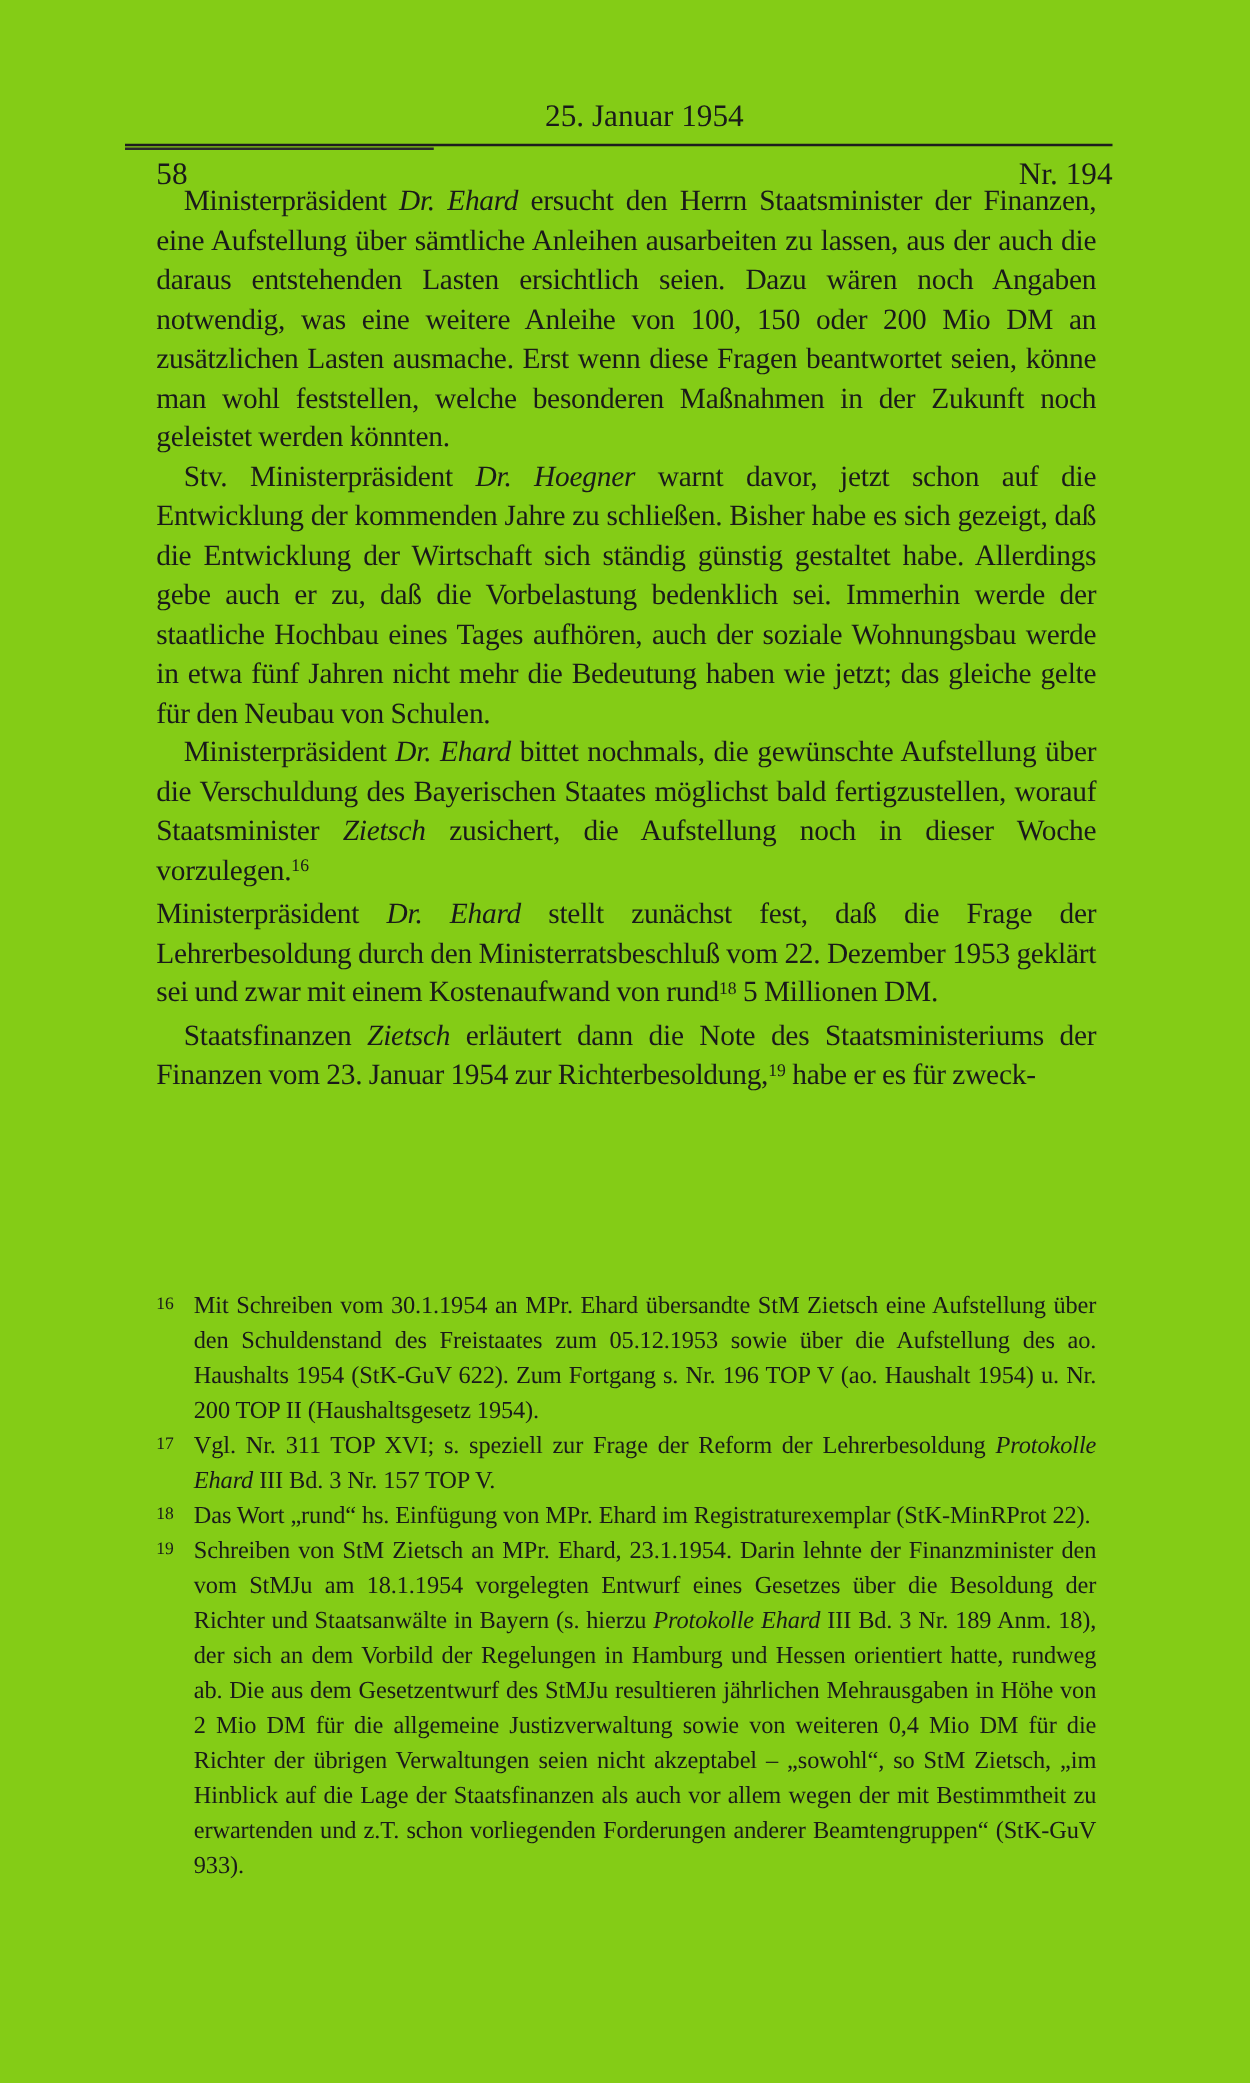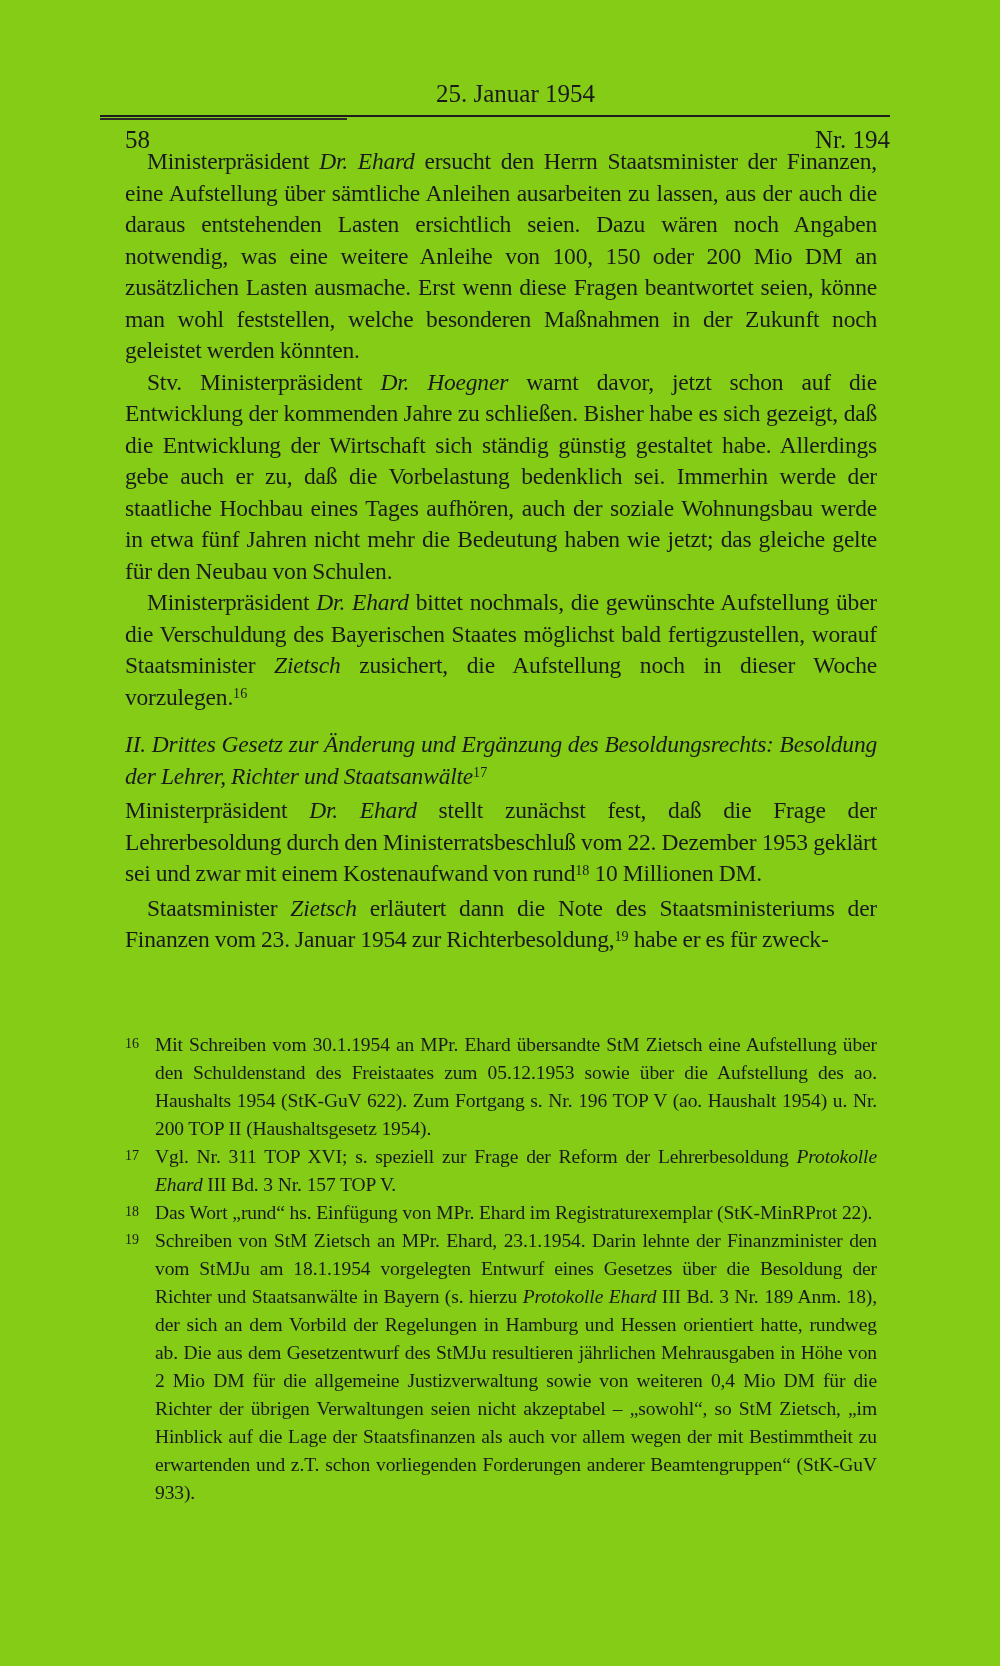--- a/index.html
+++ b/index.html
@@ -86,23 +86,22 @@
     <span class="hdr-center">25. Januar 1954</span>
     <span class="hdr-right">Nr. 194</span>
   </div>
   <div class="rule-main"></div>
   <div class="rule-left"></div>
 
   <div class="page-body">
     <p class="indent"><span>Ministerpräsident </span><span class="it">Dr. Ehard</span><span> ersucht den Herrn Staatsminister der Finanzen, eine Aufstellung über sämtliche Anleihen ausarbeiten zu lassen, aus der auch die daraus entstehenden Lasten ersichtlich seien. Dazu wären noch Angaben notwendig, was eine weitere Anleihe von 100, 150 oder 200 Mio DM an zusätzlichen Lasten ausmache. Erst wenn diese Fragen beantwortet seien, könne man wohl feststellen, welche besonderen Maßnahmen in der Zukunft noch geleistet werden könnten.</span></p>
     <p class="indent"><span>Stv. Ministerpräsident </span><span class="it">Dr. Hoegner</span><span> warnt davor, jetzt schon auf die Entwicklung der kommenden Jahre zu schließen. Bisher habe es sich gezeigt, daß die Entwicklung der Wirtschaft sich ständig günstig gestaltet habe. Allerdings gebe auch er zu, daß die Vorbelastung bedenklich sei. Immerhin werde der staatliche Hochbau eines Tages aufhören, auch der soziale Wohnungsbau werde in etwa fünf Jahren nicht mehr die Bedeutung haben wie jetzt; das gleiche gelte für den Neubau von Schulen.</span></p>
     <p class="indent"><span>Ministerpräsident </span><span class="it">Dr. Ehard</span><span> bittet nochmals, die gewünschte Aufstellung über die Verschuldung des Bayerischen Staates möglichst bald fertigzustellen, worauf Staatsminister </span><span class="it">Zietsch</span><span> zusichert, die Aufstellung noch in dieser Woche vorzulegen.</span><sup class="sup">16</sup></p>
-    <p class="heading"><span class="it">II. Drittes Gesetz zur Änderung und Ergänzung des Besoldungsrechts: Besoldung der Lehrer, Richter und Staatsanwälte</span><sup class="sup">17</sup></p>
-    <p class="plain"><span>Ministerpräsident </span><span class="it">Dr. Ehard</span><span> stellt zunächst fest, daß die Frage der Lehrerbesoldung durch den Ministerratsbeschluß vom 22. Dezember 1953 geklärt sei und zwar mit einem Kostenaufwand von rund</span><sup class="sup">18</sup><span> 10 Millionen DM.</span></p>
-    <p class="indent"><span>Staatsminister </span><span class="it">Zietsch</span><span> erläutert dann die Note des Staatsministeriums der Finanzen vom 23. Januar 1954 zur Richterbesoldung,</span><sup class="sup">19</sup><span> habe er es für zweck-</span></p>
+    <p class="plain"><span>Ministerpräsident </span><span class="it">Dr. Ehard</span><span> stellt zunächst fest, daß die Frage der Lehrerbesoldung durch den Ministerratsbeschluß vom 22. Dezember 1953 geklärt sei und zwar mit einem Kostenaufwand von rund</span><sup class="sup">18</sup><span> 5 Millionen DM.</span></p>
+    <p class="indent"><span>Staatsfinanzen </span><span class="it">Zietsch</span><span> erläutert dann die Note des Staatsministeriums der Finanzen vom 23. Januar 1954 zur Richterbesoldung,</span><sup class="sup">19</sup><span> habe er es für zweck-</span></p>
   </div>
 
   <div class="footnotes">
     <div class="fn">
       <span class="fn-num">16</span>
       <span class="fn-text"><span>Mit Schreiben vom 30.1.1954 an MPr. Ehard übersandte StM Zietsch eine Aufstellung über den Schuldenstand des Freistaates zum 05.12.1953 sowie über die Aufstellung des ao. Haushalts 1954 (StK-GuV 622). Zum Fortgang s. Nr. 196 TOP V (ao. Haushalt 1954) u. Nr. 200 TOP II (Haushaltsgesetz 1954).</span></span>
     </div>
     <div class="fn">
       <span class="fn-num">17</span>
       <span class="fn-text"><span>Vgl. Nr. 311 TOP XVI; s. speziell zur Frage der Reform der Lehrerbesoldung </span><span class="it">Protokolle Ehard</span><span> III Bd. 3 Nr. 157 TOP V.</span></span>

